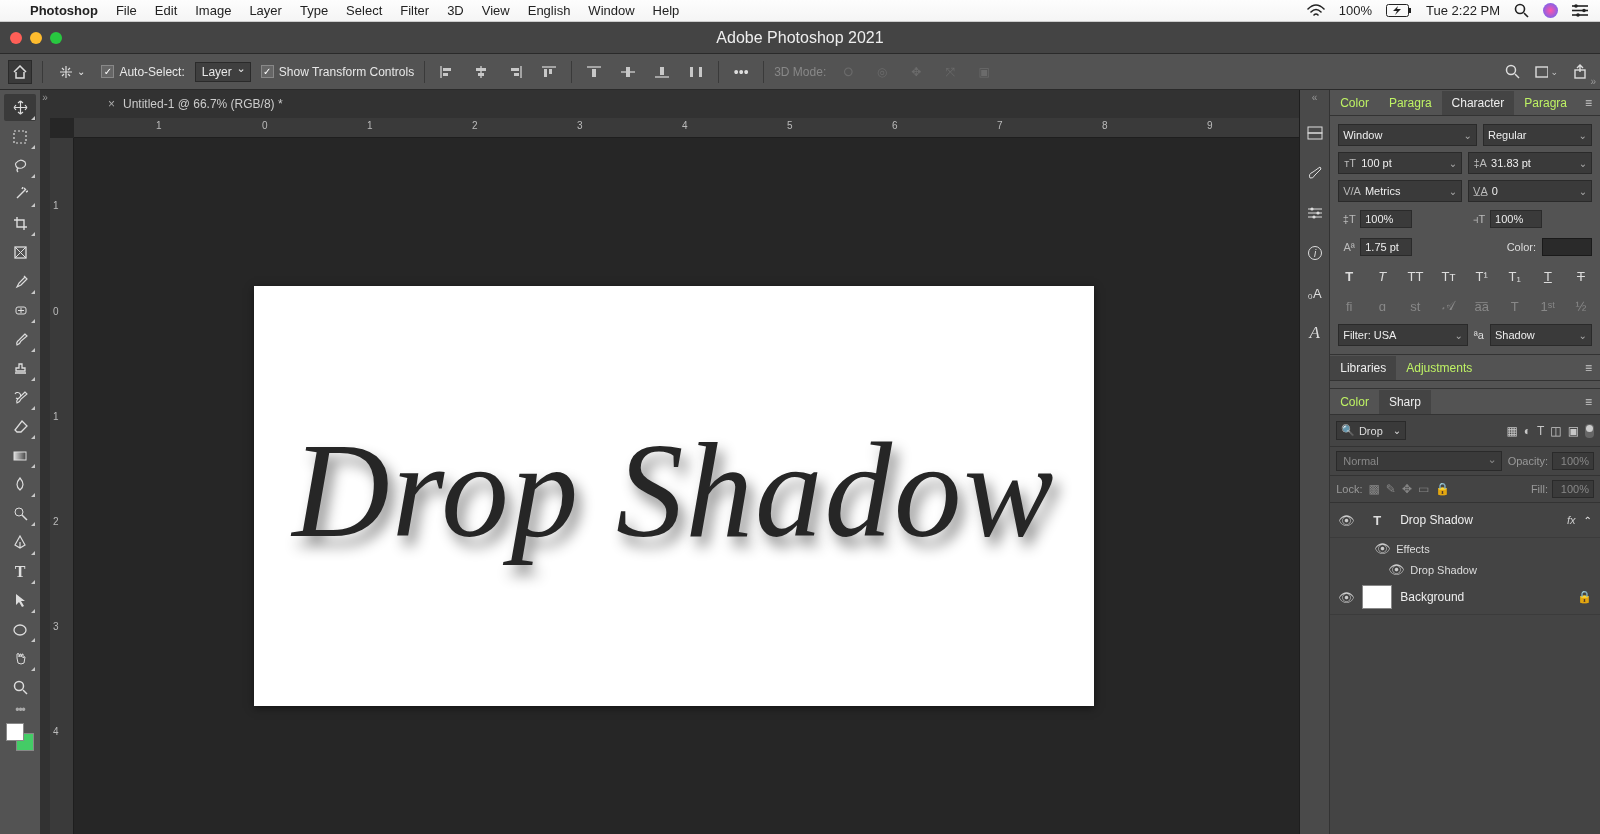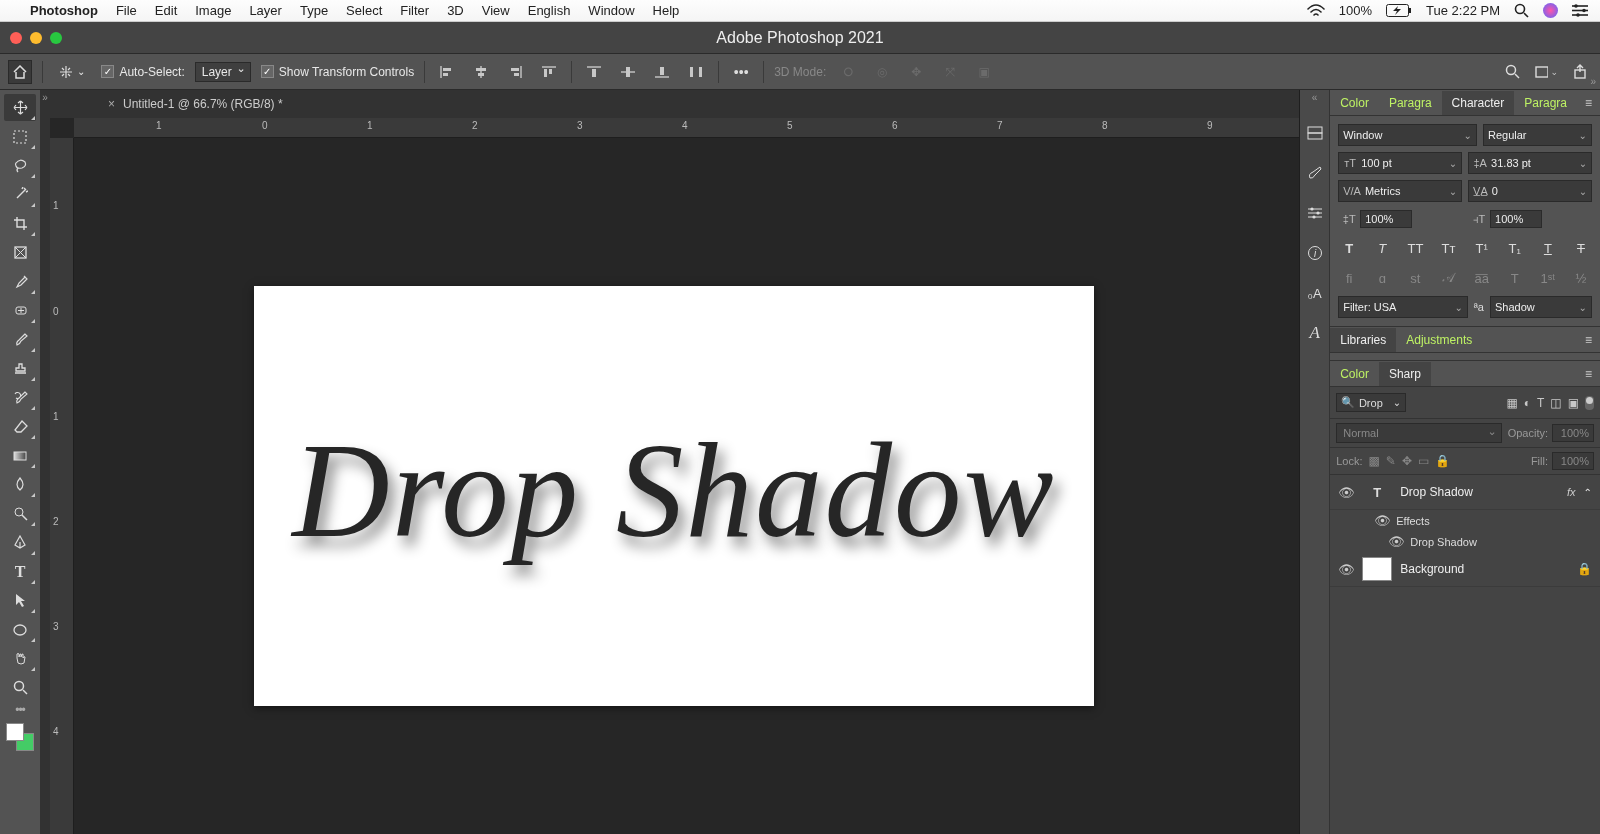--- a/index.html
+++ b/index.html
@@ -542,20 +542,30 @@
           <div class="row">
             <div class="field" style="border:none;background:transparent;">
                 <span class="lbl">‡T</span>
                 <span class="val" style="background:#3a3a3a;border:1px solid #2a2a2a;padding:2px 4px;flex:0 0 52px;">100%</span>
               </div>
             <div class="field" style="border:none;background:transparent;">
                 <span class="lbl">⫞T</span>
                 <span class="val" style="background:#3a3a3a;border:1px solid #2a2a2a;padding:2px 4px;flex:0 0 52px;">100%</span>
               </div>
           </div>
+          <div class="row">
+            <div class="field" style="border:none;background:transparent;flex:1;">
+                <span class="lbl">Aª</span>
+                <span class="val" style="background:#3a3a3a;border:1px solid #2a2a2a;padding:2px 4px;flex:0 0 52px;">1.75 pt</span>
+              </div>
+            <div style="flex:1;display:flex;align-items:center;gap:6px;justify-content:flex-end;">
+              <span>Color:</span>
+              <div style="width:50px;height:18px;background:#2a2a2a;border:1px solid #1a1a1a;"></div>
+            </div>
+          </div>
           <div class="icon-row">
             <span>
                 <b>T</b>
               </span>
             <span>
                 <i>T</i>
               </span>
             <span>TT</span>
             <span>Tᴛ</span>
             <span>T¹</span>

